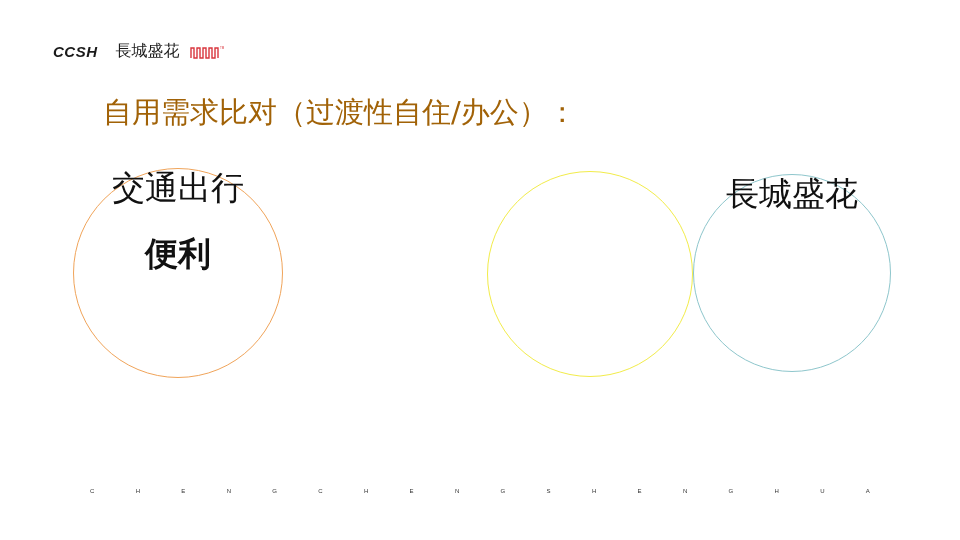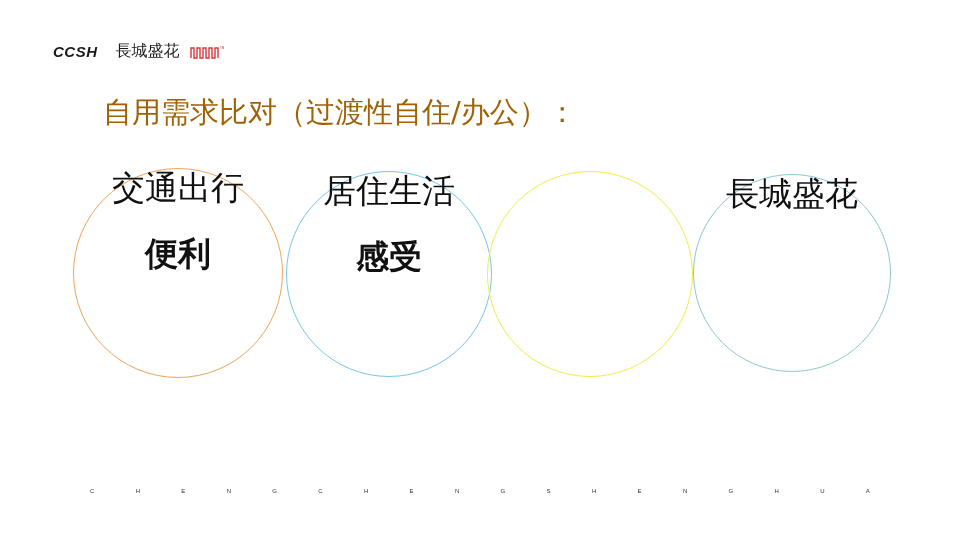--- a/index.html
+++ b/index.html
@@ -45,24 +45,20 @@
   </span>
 </div>
 
 <div class="title">自用需求比对（过渡性自住/办公）：</div>
 
 <div class="circles">
   <div class="circle" style="left: 73px; top: 168px; width: 210px; height: 210px; border: 1.3px solid rgb(240, 164, 90);">
     <span class="line">交通出行</span>
     <span class="line">便利</span>
   </div>
-  <div class="circle" style="left: 286px; top: 171px; width: 206px; height: 206px; border: 1.3px solid rgb(118, 198, 234);">
-    <span class="line">居住生活</span>
-    <span class="line">感受</span>
-  </div>
   <div class="circle" style="left: 487px; top: 171px; width: 206px; height: 206px; border: 1.3px solid rgb(242, 236, 74);">
   </div>
   <div class="circle" style="left: 693px; top: 174px; width: 198px; height: 198px; border: 1.3px solid rgb(142, 198, 204);">
     <span class="line">長城盛花</span>
   </div>
 </div>
 
 <div class="footer">
     <span>C</span>
     <span>H</span>

